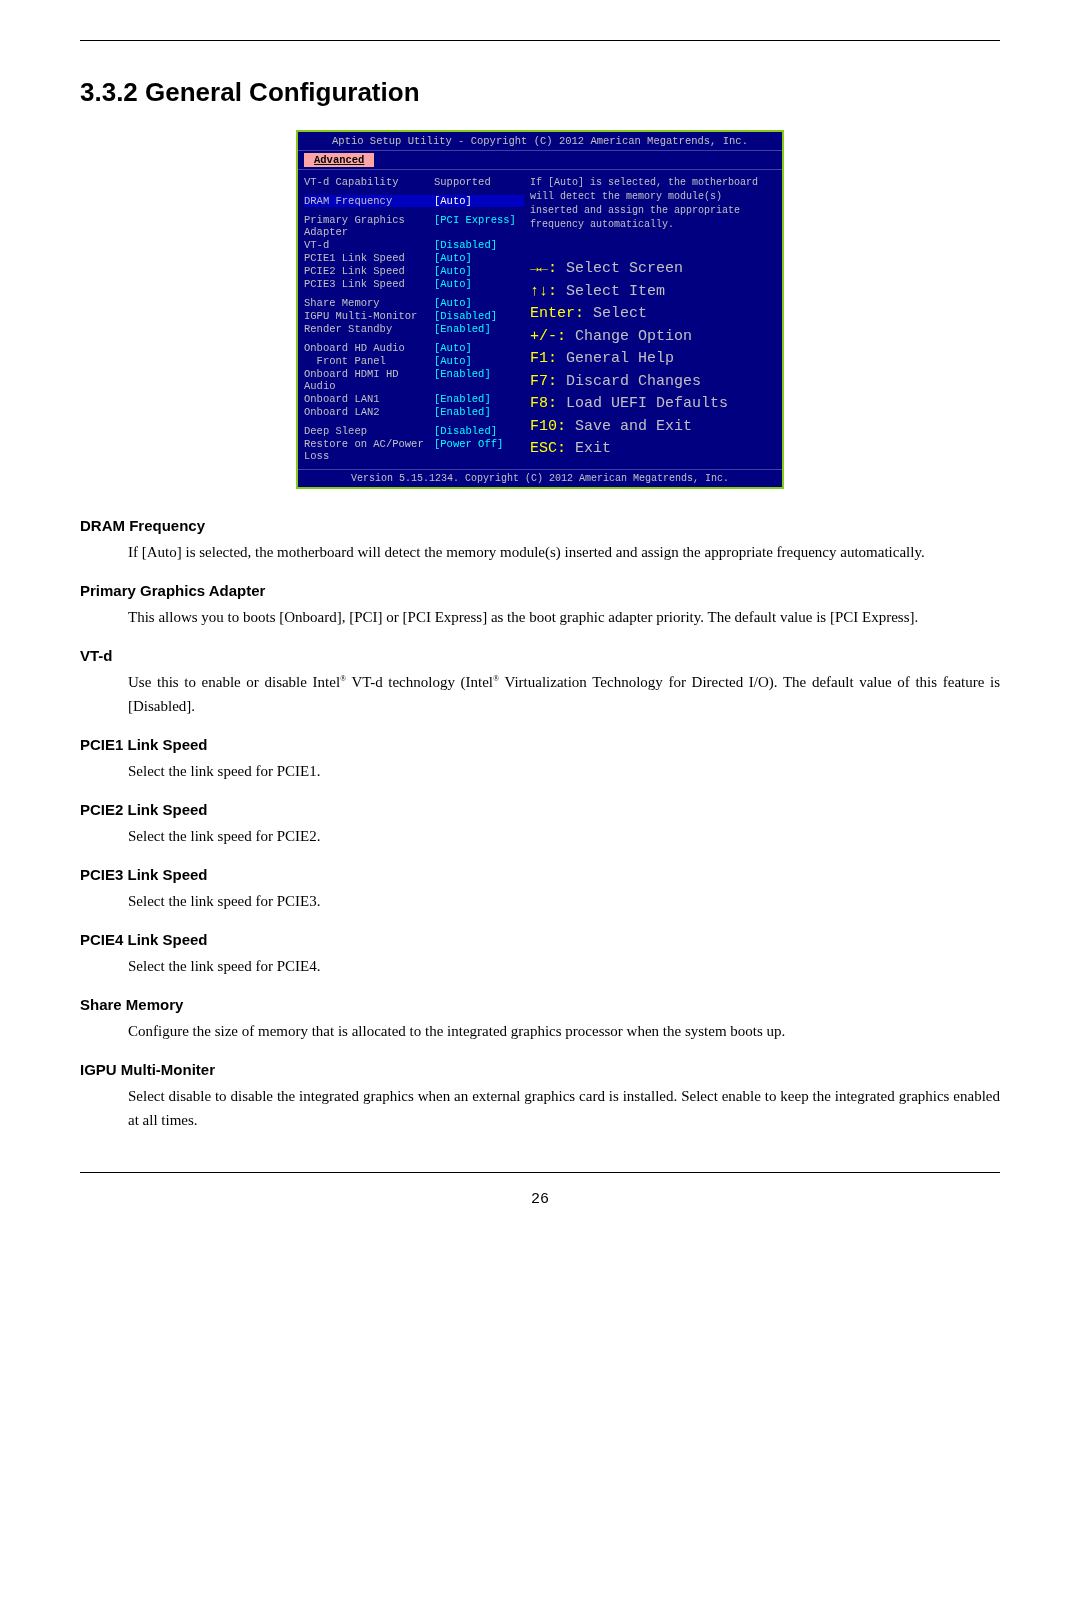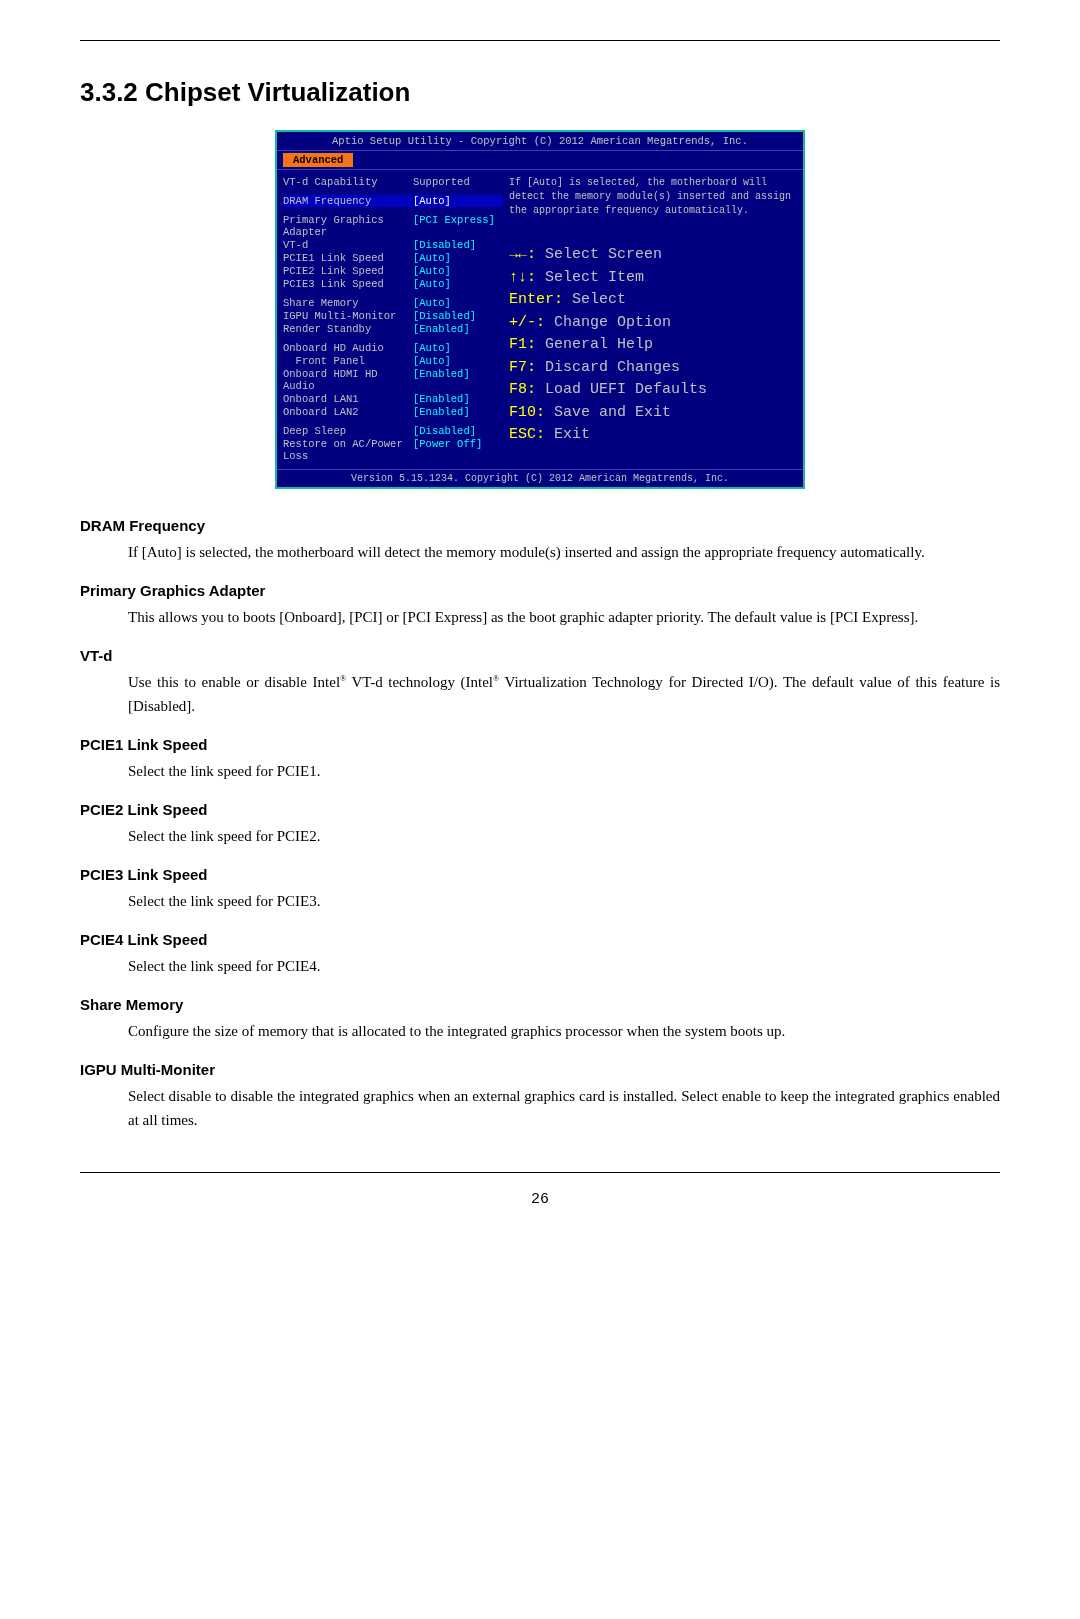--- a/index.html
+++ b/index.html
@@ -35,23 +35,23 @@
     .section-title {
       font-size: 26px;
       font-weight: bold;
       font-family: Arial, sans-serif;
       margin-bottom: 22px;
       color: #000;
     }
 
     
     .bios-screenshot {
-      width: 530px;
+      width: 488px;
       margin: 0 auto 28px auto;
-      border: 2px solid #14b8a6;
+      border: 2px solid #84cc16;
       background: #000080;
       font-family: 'Courier New', Courier, monospace;
       font-size: 11px;
     }
 
     .bios-title-bar {
       background: #000080;
       color: #c0c0c0;
       text-align: center;
       padding: 3px 6px;
@@ -60,25 +60,26 @@
     }
 
     .bios-tab-bar {
       background: #000080;
       padding: 2px 6px;
       border-bottom: 1px solid #4040a0;
     }
 
     .bios-tab {
       display: inline-block;
-      background: #f97316;
+      background: #fca5a5;
       color: #000;
       padding: 1px 10px;
       font-size: 10.5px;
       font-weight: bold;
+      text-decoration: underline;
     }
 
     .bios-body {
       display: flex;
       background: #000080;
       color: #c0c0c0;
       padding: 6px;
       gap: 6px;
       font-family: Liberation Mono, monospace;
     }
@@ -179,21 +180,21 @@
     sup {
       font-size: 8px;
     }
   </style>
 </head>
 <body>
 
 <div class="page-container">
   <hr class="top-rule">
 
-  <h2 class="section-title">3.3.2  Chipset Virtualization</h2>
+  <h2 class="section-title">3.3.2  General Configuration</h2>
 
   <div class="bios-screenshot">
     <div class="bios-title-bar">Aptio Setup Utility - Copyright (C) 2012 American Megatrends, Inc.</div>
     <div class="bios-tab-bar">
       <span class="bios-tab">Advanced</span>
     </div>
     <div class="bios-body">
       <div class="bios-left">
 
         <div class="bios-row">

